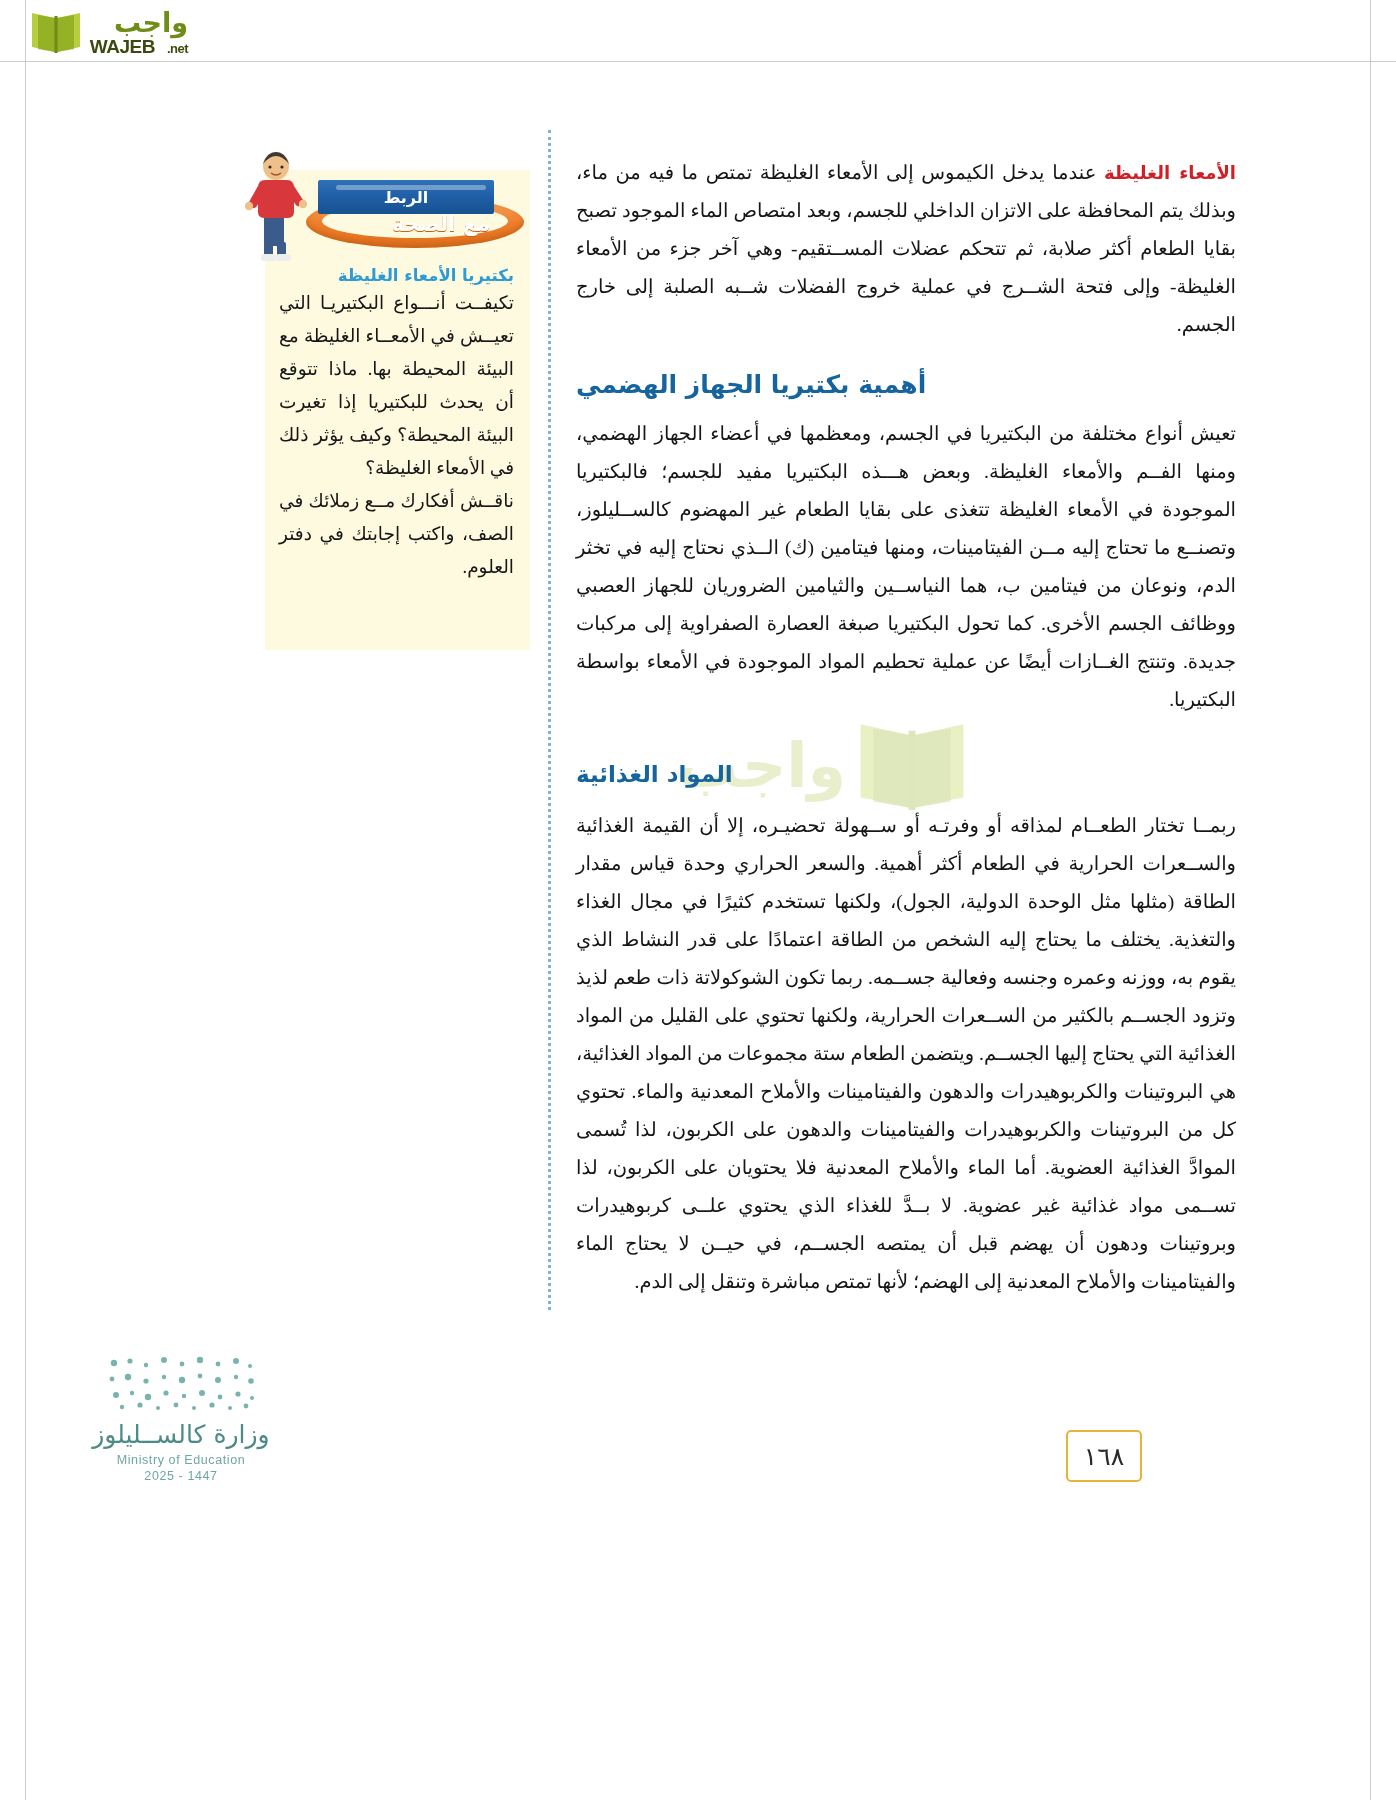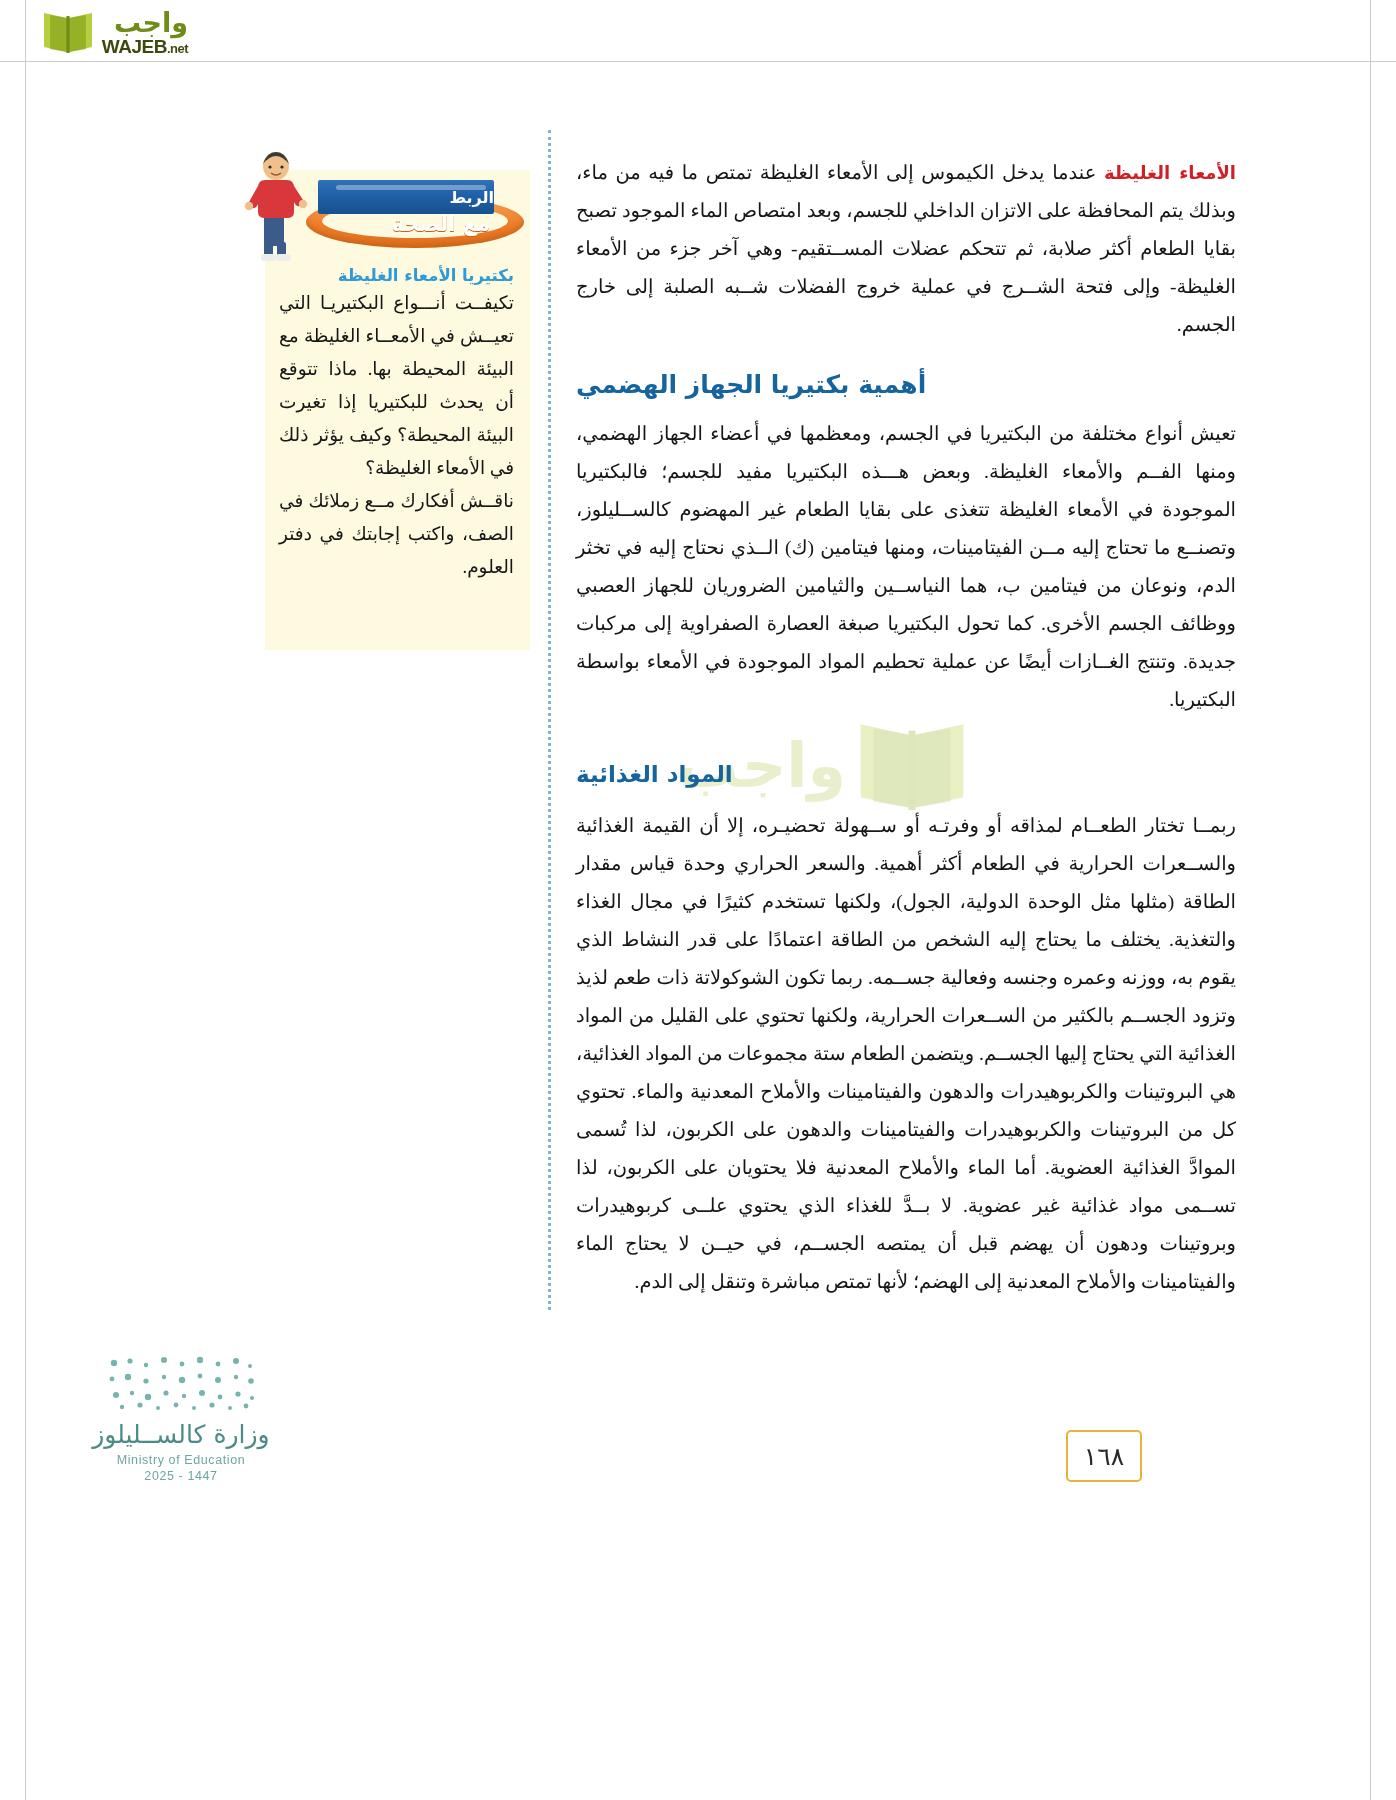--- a/index.html
+++ b/index.html
@@ -71,21 +71,21 @@
   }
   .wajeb-en {
     font-family: "Liberation Sans", sans-serif;
     font-size: 19px;
     font-weight: bold;
     color: #3c4a10;
     letter-spacing: -0.5px;
     direction: ltr;
     margin-top: 1px;
   }
-  .wajeb-en .dotnet { font-size: 13px; }
+  .wajeb-en .dotnet { font-size: 13px; padding-left: 12px; }
   .book-icon { flex: 0 0 auto; }
 
   
   .vsep {
     position: absolute;
     right: 845px;
     top: 130px;
     width: 0;
     height: 1180px;
     border-right: 3px dotted #7fb4d6;
@@ -192,21 +192,21 @@
   .sb-bluebar {
     position: absolute;
     right: 36px;
     top: 10px;
     width: 176px;
     height: 34px;
     background: linear-gradient(180deg,#2f72b8 0%,#1f5ea6 50%,#17528f 100%);
     border-radius: 2px;
     display: flex;
     align-items: center;
-    justify-content: flex-start;
+    justify-content: center;
   }
   .sb-bluebar-hl {
     position: absolute;
     right: 8px;
     top: 5px;
     width: 150px;
     height: 5px;
     background: rgba(255,255,255,.35);
     border-radius: 3px;
   }

